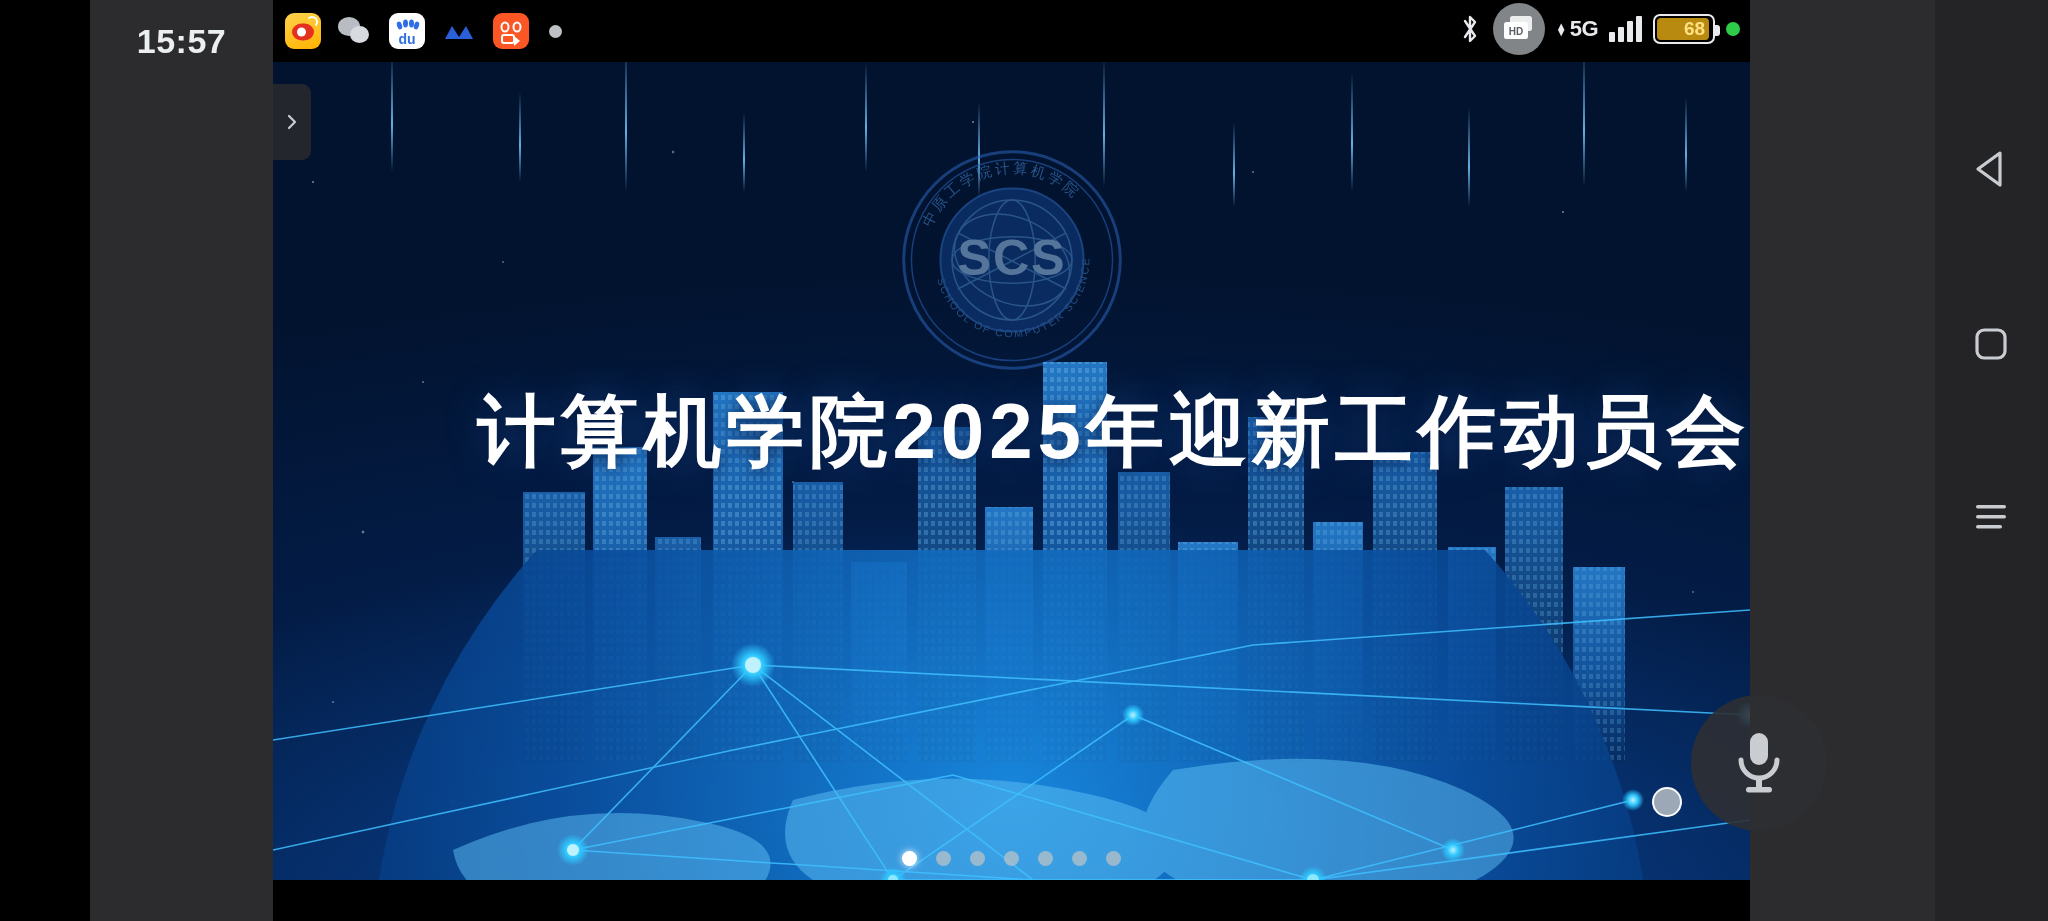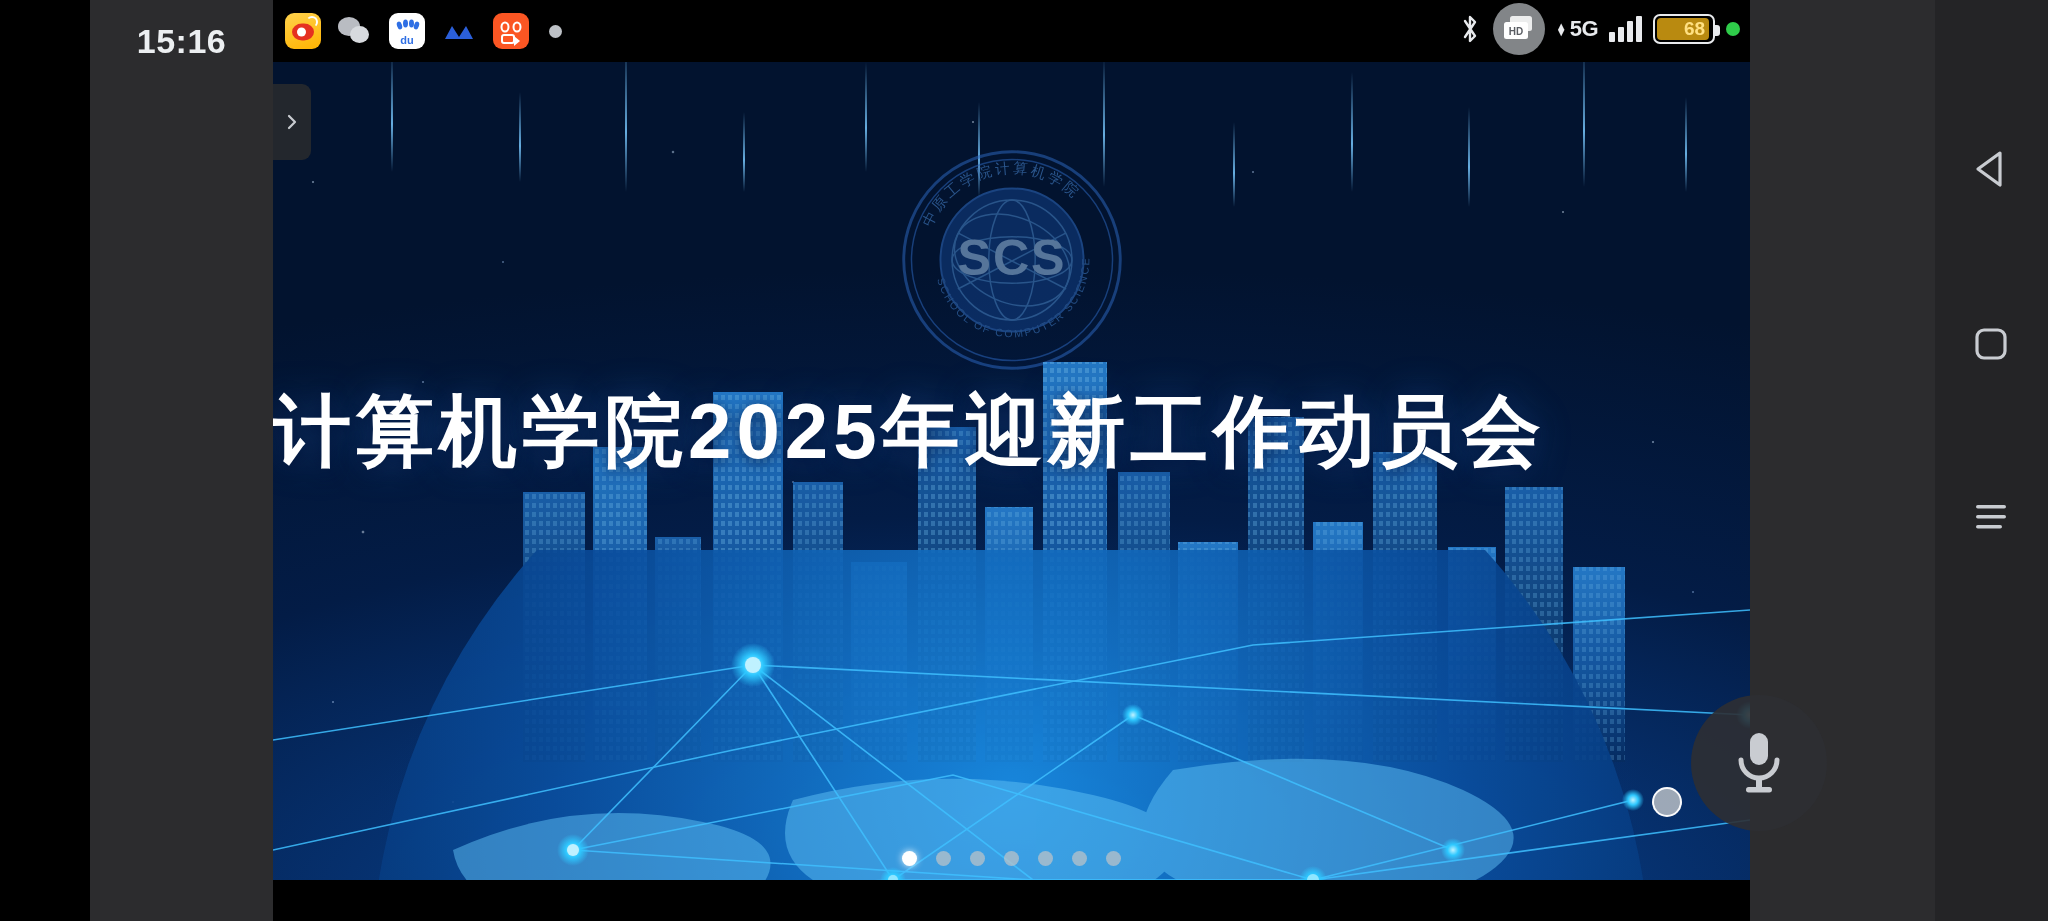--- a/index.html
+++ b/index.html
@@ -50,21 +50,21 @@
 
   .ic-baidu { background:#fff; }
   .ic-baidu .paw { position:absolute; left:50%; top:36%; transform:translate(-50%,-50%);
       width:20px; height:13px; }
   .ic-baidu .paw i { position:absolute; width:5px; height:8px; border-radius:50%; background:#2f6fe4; }
   .ic-baidu .paw i:nth-child(1){ left:0; top:2px; transform:rotate(-18deg); }
   .ic-baidu .paw i:nth-child(2){ left:6px; top:0; }
   .ic-baidu .paw i:nth-child(3){ left:12px; top:0; }
   .ic-baidu .paw i:nth-child(4){ left:17px; top:2px; transform:rotate(18deg); }
   .ic-baidu .du { position:absolute; left:0; right:0; bottom:3px; text-align:center;
-      font-size:11px; font-weight:700; color:#2f6fe4; line-height:1; }
+      font-size:14px; font-weight:700; color:#2f6fe4; line-height:1; }
 
   .ic-m { background:transparent; }
   .ic-m svg { display:block; }
 
   .ic-ks { background:#fb5623; }
   .ic-ks .eyes { position:absolute; left:50%; top:38%; transform:translate(-50%,-50%);
       display:flex; gap:3px; }
   .ic-ks .eyes b { width:9px; height:11px; border:2px solid #fff; border-radius:50%; display:block; }
   .ic-ks .cam { position:absolute; left:8px; bottom:5px; width:14px; height:10px;
       border:2px solid #fff; border-radius:3px; }
@@ -126,21 +126,21 @@
   .crest { position:absolute; left:50%; top:82px; transform:translateX(-50%);
       width:232px; height:232px; opacity:.55; }
 
   
   .city { position:absolute; left:0; bottom:118px; width:100%; height:430px; opacity:.92; }
 
   
   .globe-wrap { position:absolute; left:0; bottom:-230px; width:100%; height:560px; overflow:hidden; }
 
   .title {
-    position:absolute; left:0; right:0; top:318px; text-align:left;
+    position:absolute; left:0; right:0; top:318px; text-align:right;
     font-size:78px; font-weight:700; color:#ffffff; letter-spacing:5px;
     white-space:nowrap;
     text-shadow:0 3px 16px rgba(0,20,60,.85), 0 0 36px rgba(60,150,255,.35);
   }
   .subtitle {
     position:absolute; left:0; right:0; top:490px; text-align:center;
     font-size:50px; font-weight:400; color:#ffffff; letter-spacing:2px;
     text-shadow:0 2px 12px rgba(0,20,60,.8);
   }
 
@@ -194,21 +194,21 @@
   }
   .mic-fab svg { width:56px; height:72px; }
 </style>
 </head>
 <body>
 
 <div id="screen">
 
   <div class="left-black"></div>
   <div class="left-rail"></div>
-  <div class="clock">15:16</div>
+  <div class="clock">15:57</div>
 
   <div class="right-gray"></div>
   <div class="right-darker"></div>
 
   <div class="nav-btn nav-back">
     <svg viewBox="0 0 58 58">
         <path d="M38 13 L16 29 L38 45 Z" fill="none" stroke="#c9ccd1" stroke-width="3.2" stroke-linejoin="round"></path>
       </svg>
   </div>
   <div class="nav-btn nav-home">

